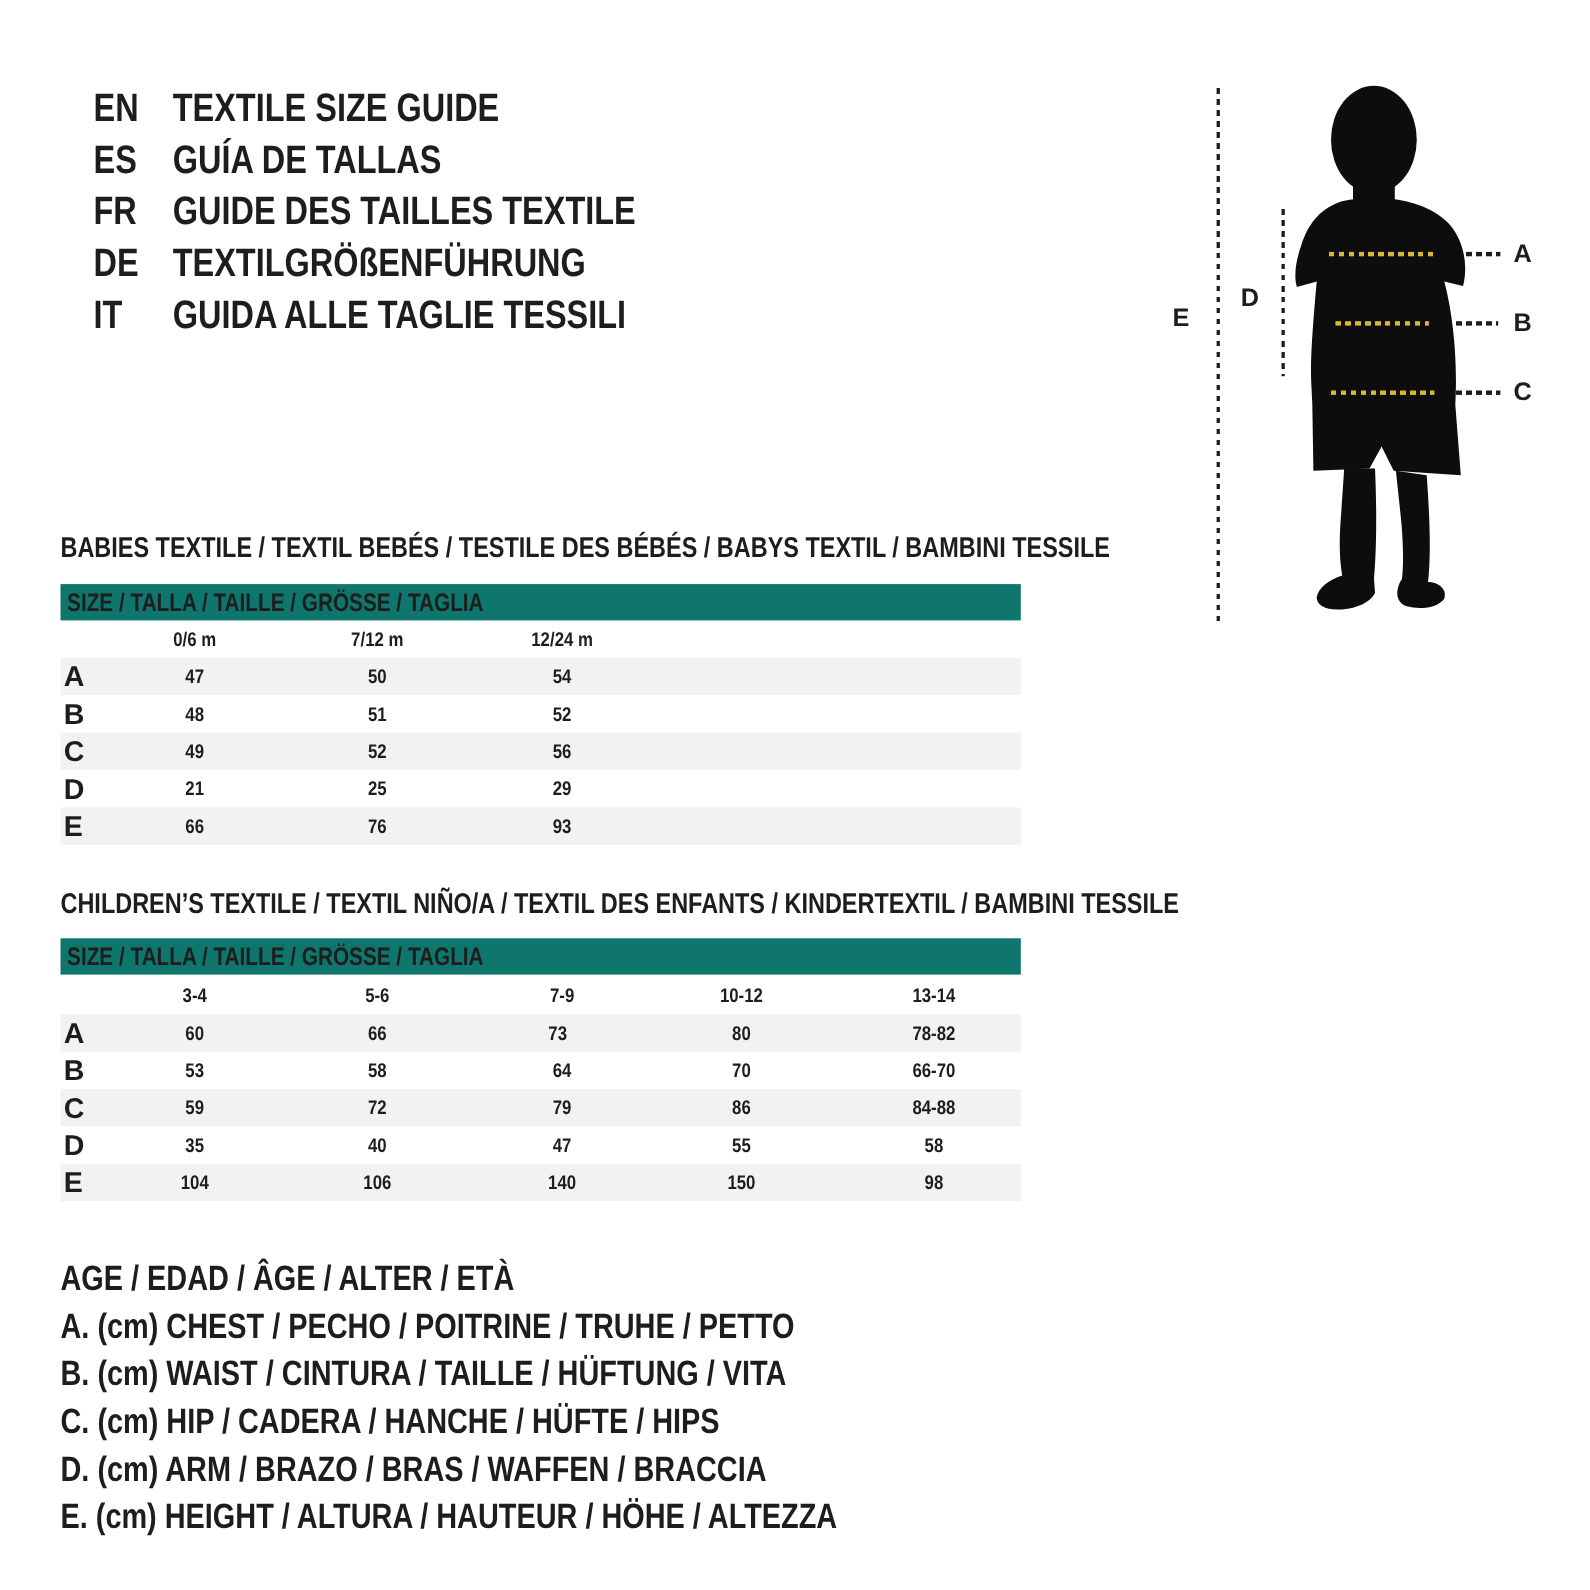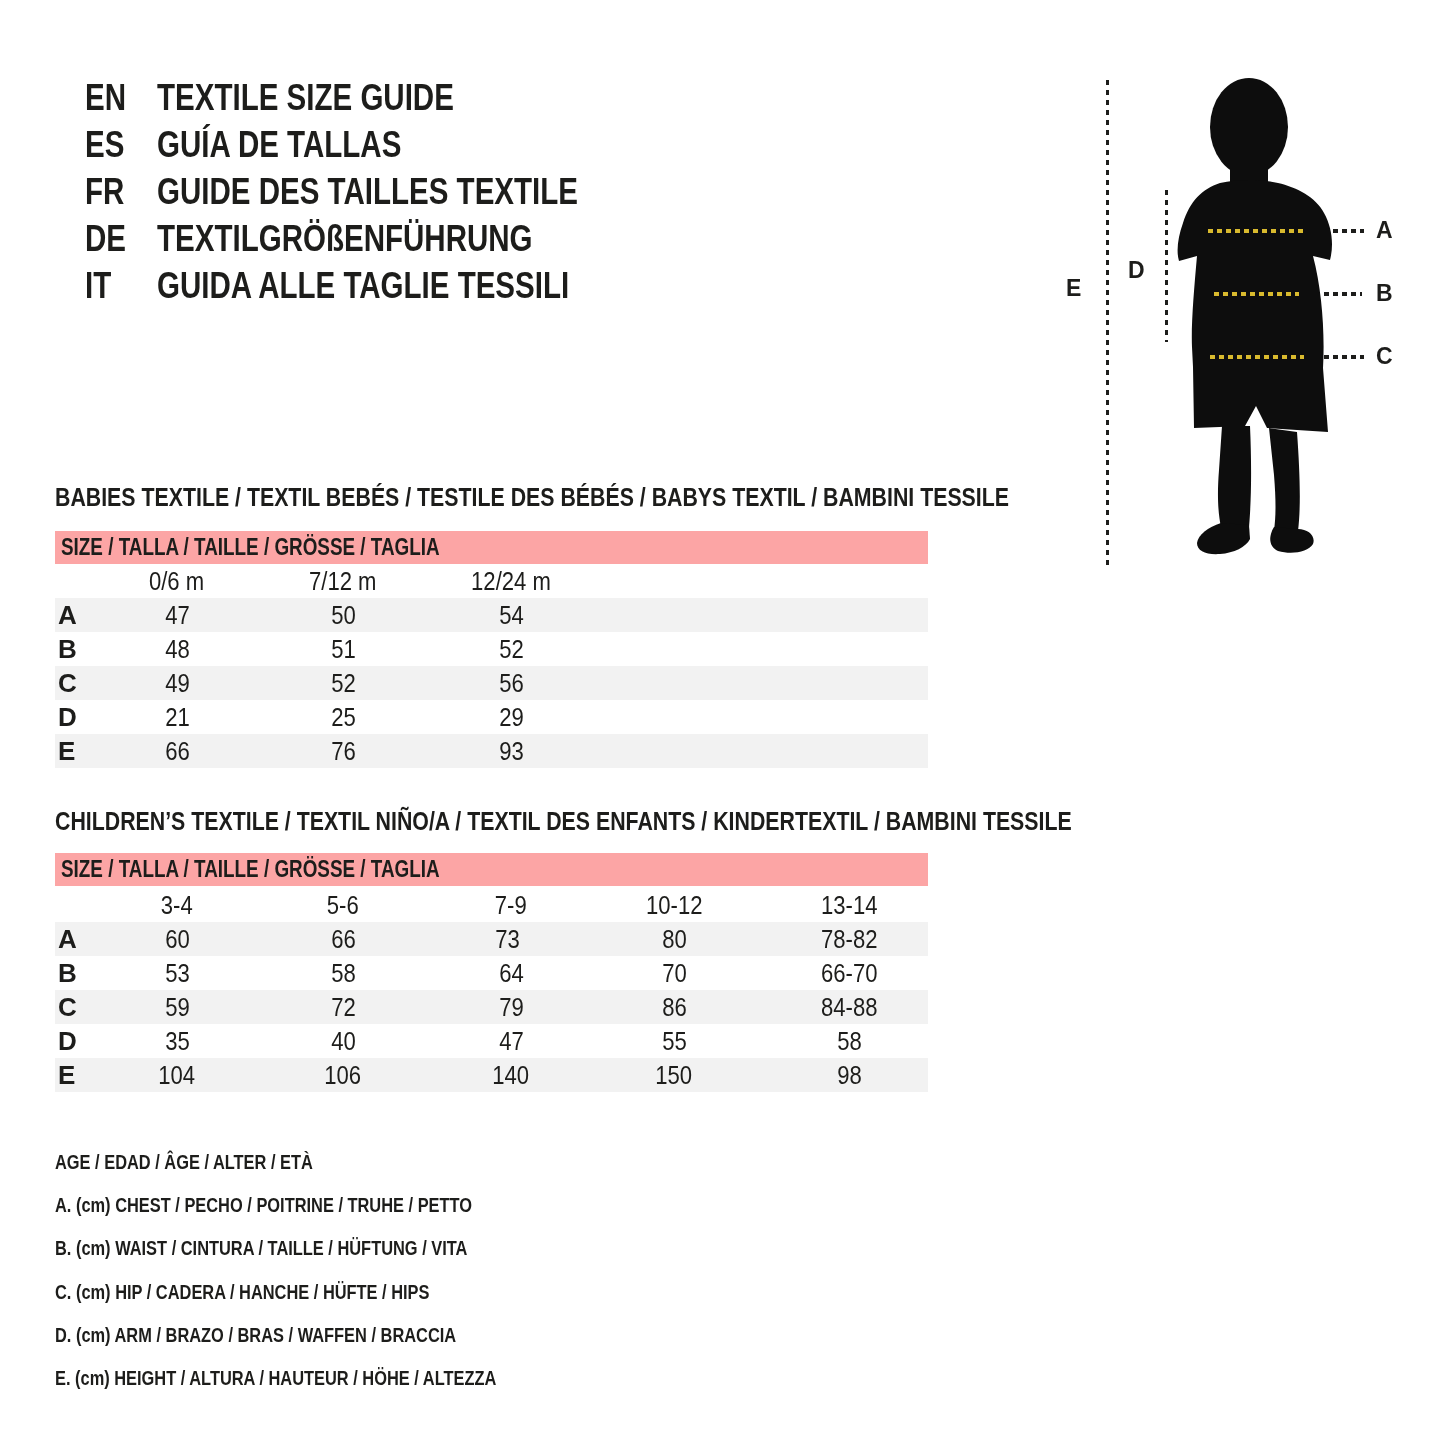--- a/index.html
+++ b/index.html
@@ -24,32 +24,32 @@
   .hdash { position:absolute; height:4px; }
   .hdash.yellow { z-index:3; background:repeating-linear-gradient(to right, #d9ba2e 0 5px, transparent 5px 9px); }
   .hdash.black  { z-index:1; background:repeating-linear-gradient(to right, #1d1d1b 0 5px, transparent 5px 9px); }
   .fig-label { position:absolute; font-size:23px; font-weight:bold; z-index:4; }
   .silhouette { position:absolute; left:1170px; top:75px; width:170px; height:500px; z-index:2; }
 
   
   .section-heading { position:absolute; left:55px; font-size:26px; font-weight:bold; line-height:30px; }
 
   
-  .size-bar { position:absolute; left:55px; width:873px; height:33px; background:#fca5a5;
+  .size-bar { position:absolute; left:55px; width:873px; height:33px; background:#0f766e;
     display:flex; align-items:center; padding-left:6px; font-size:23px; font-weight:bold; }
   .size-table { position:absolute; left:55px; width:873px; }
   .trow { position:relative; height:34px; width:873px; }
   .trow.stripe { background:#f2f2f2; }
   .rowLabel { position:absolute; left:3px; top:0; height:34px; line-height:34px; font-size:26px; font-weight:bold; }
   .cell { position:absolute; top:0; width:160px; height:34px; line-height:34px; text-align:center;
-    font-size:26px; font-weight:normal; }
+    font-size:18px; font-weight:bold; }
   .cellInner { display:inline-block; transform:scaleX(0.85); transform-origin:50% 50%; white-space:nowrap; }
 
   
-  .legend-line { position:absolute; left:55px; height:43px; line-height:43px; font-size:20px; font-weight:bold; }
+  .legend-line { position:absolute; left:55px; height:43px; line-height:43px; font-size:32px; font-weight:bold; }
 </style>
 </head>
 <body>
 
 <div class="canvas">
 
   <div class="lang-block">
     <div class="lang-row">
       <span class="lang-code"><span class="cond">EN</span></span>
       <span class="lang-title"><span class="cond">TEXTILE SIZE GUIDE</span></span>

